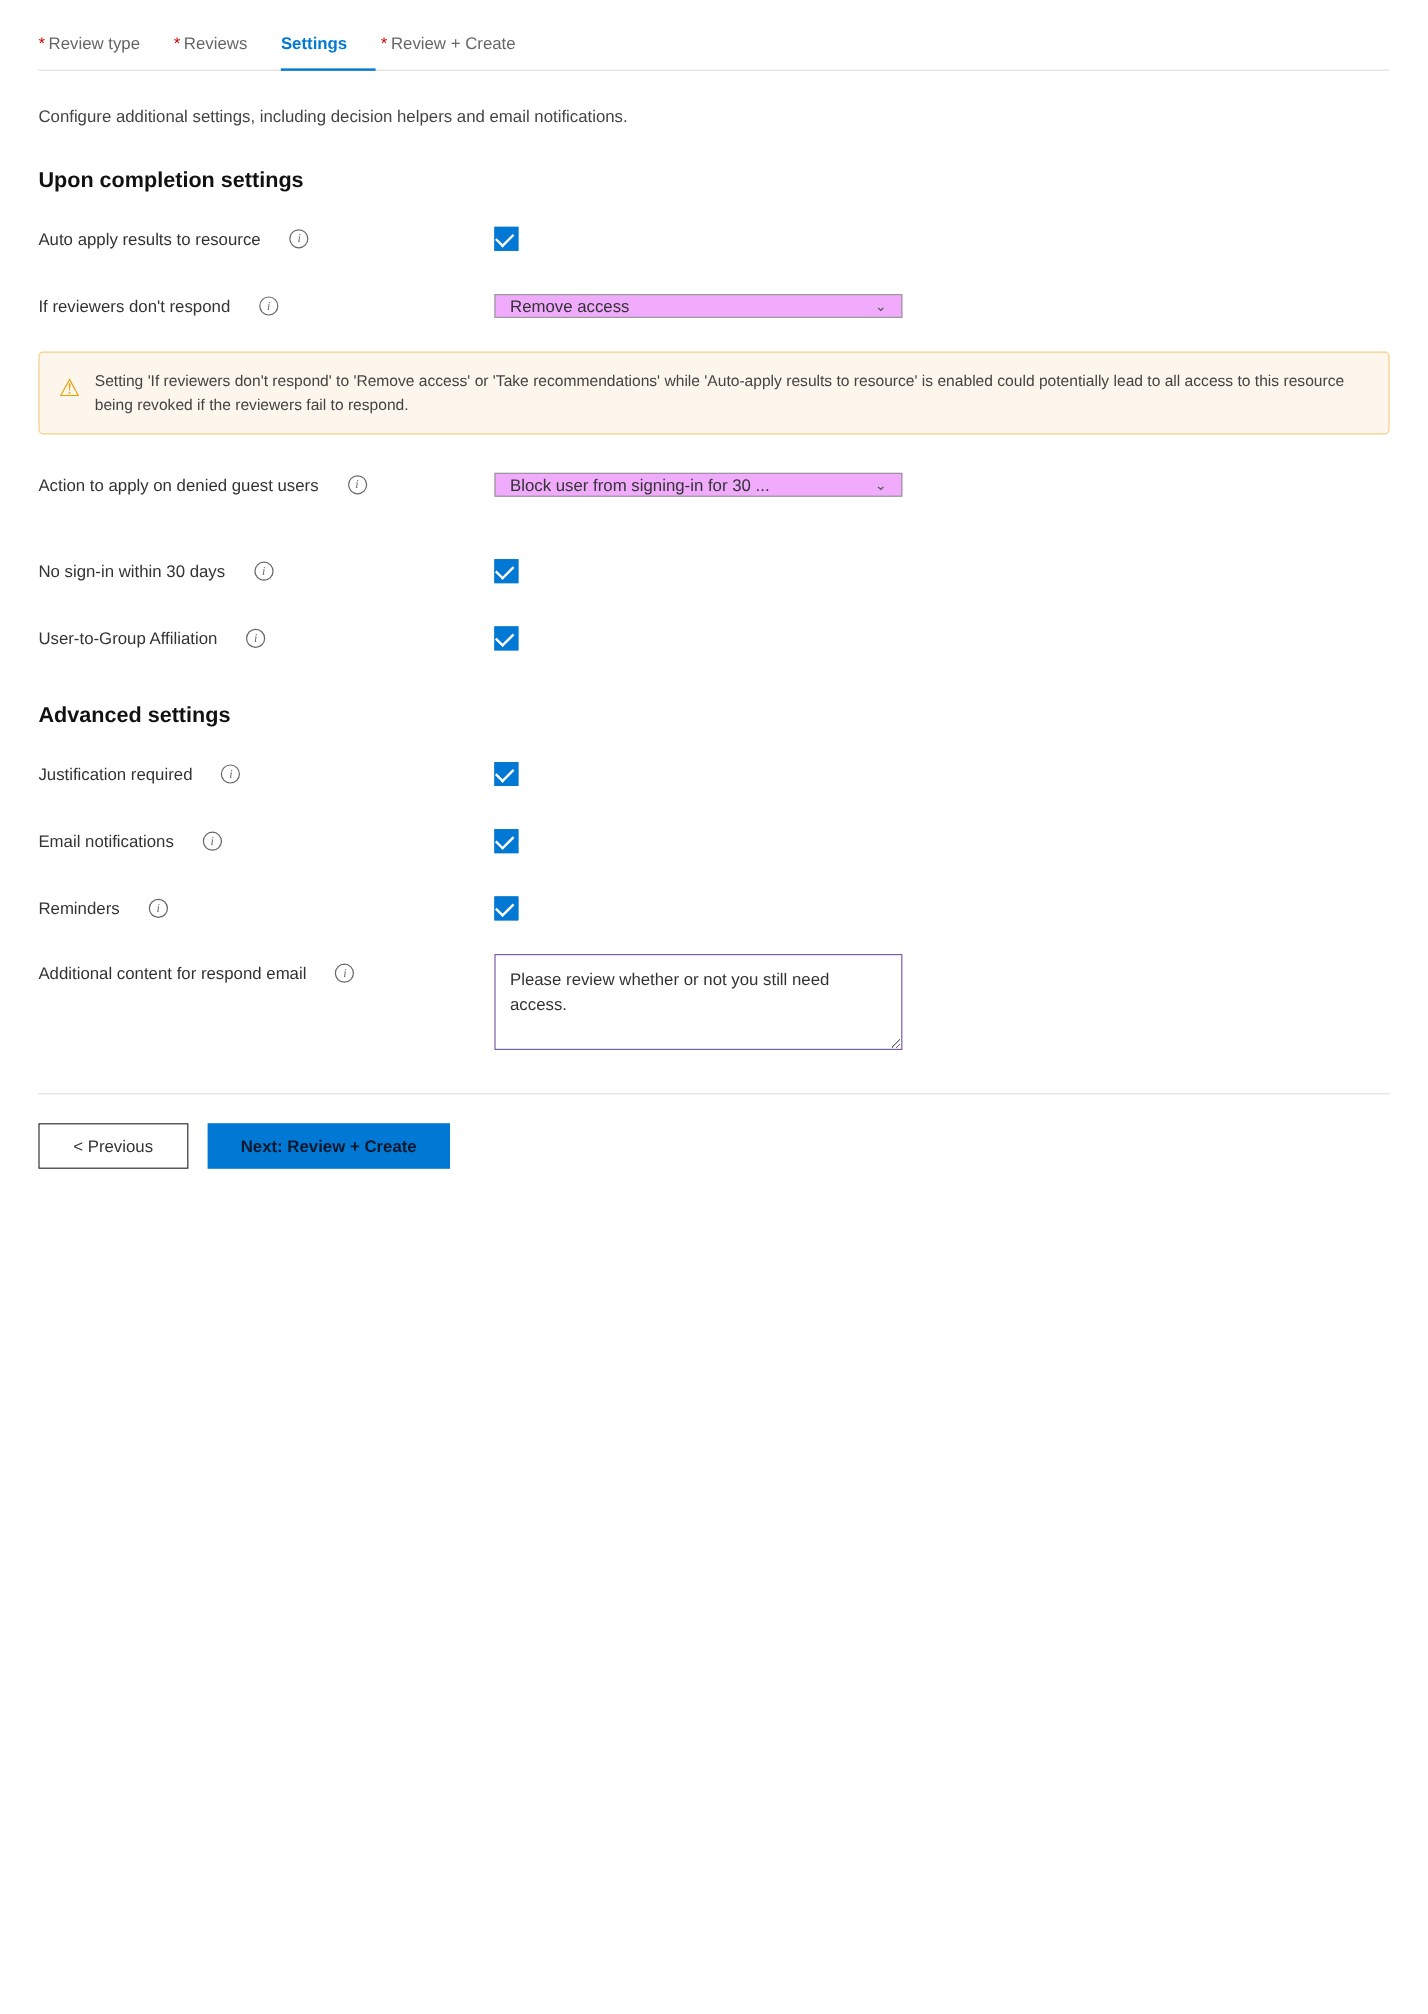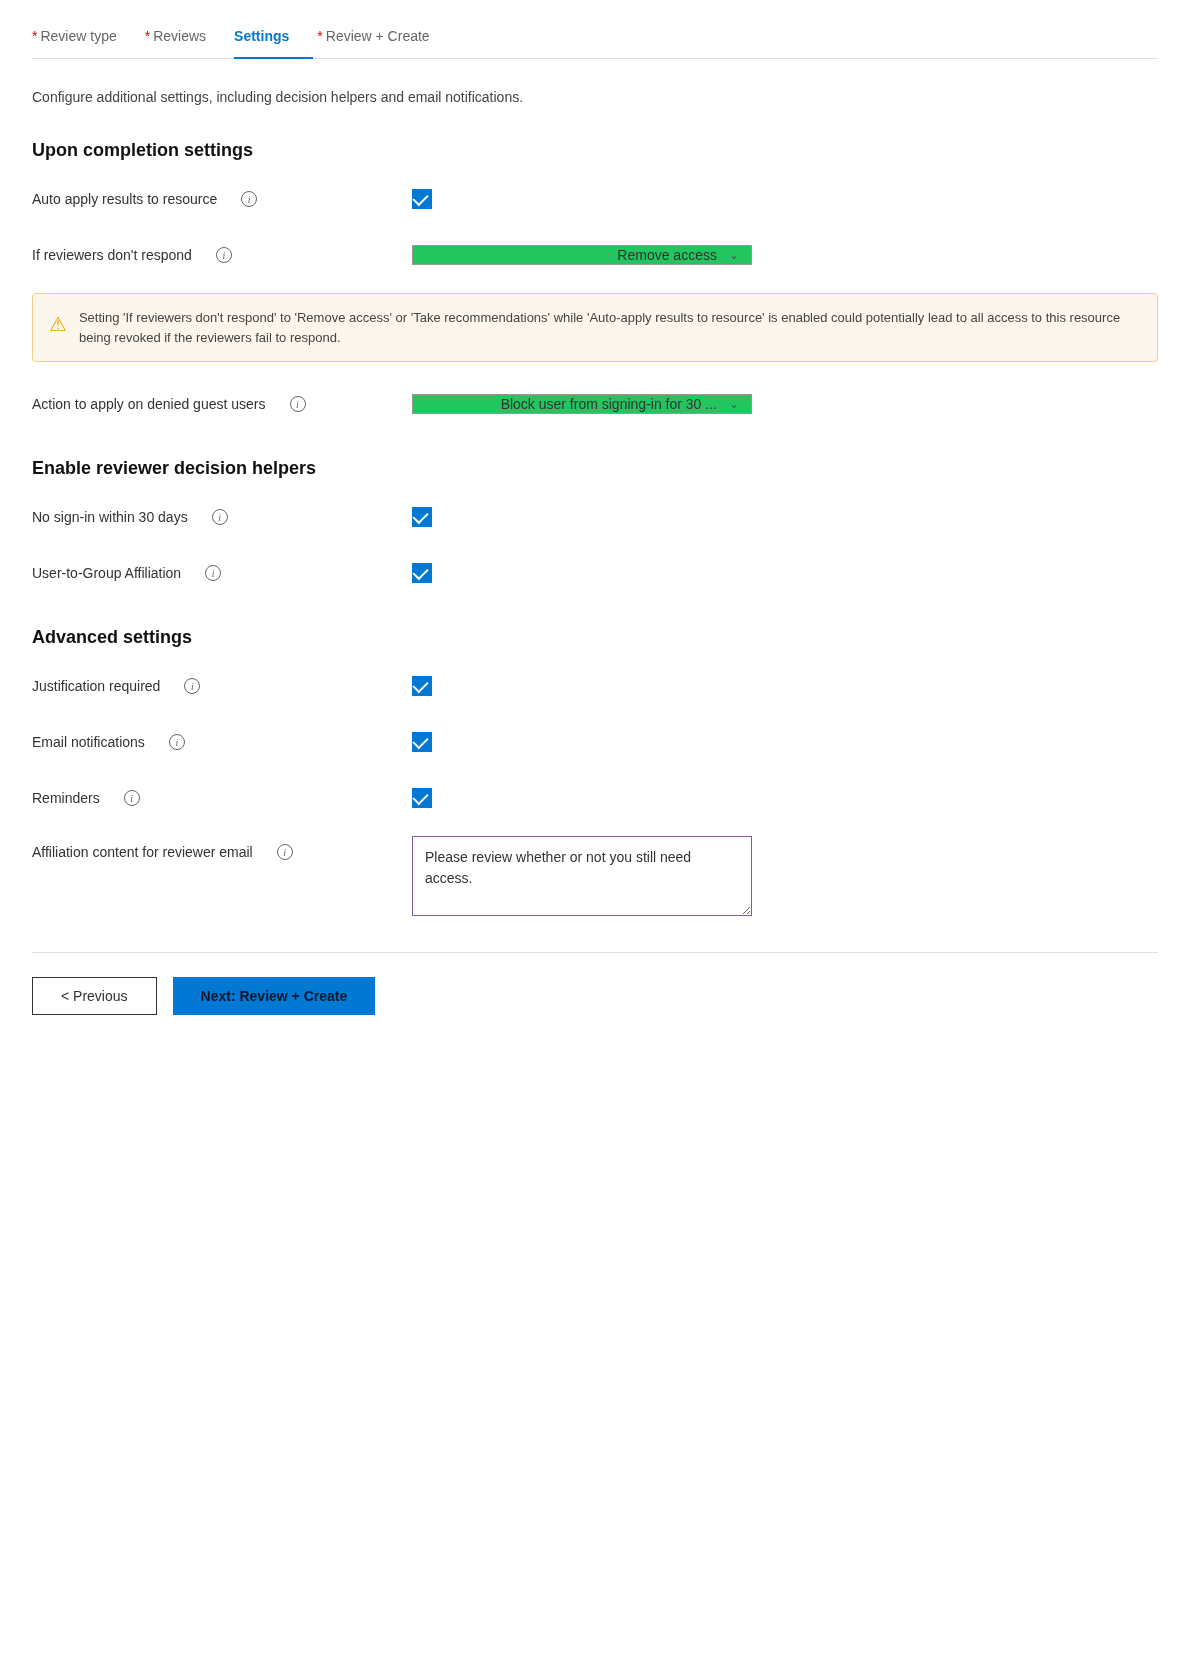--- a/index.html
+++ b/index.html
@@ -130,26 +130,26 @@
       height: 7px;
       border-left: 2px solid #fff;
       border-bottom: 2px solid #fff;
       transform: rotate(-45deg) translateY(-2px);
     }
 
     
     .dropdown-field {
       display: flex;
       align-items: center;
-      justify-content: flex-end;
+      justify-content: space-between;
       border: 1px solid #999;
       padding: 1px 12px;
       min-width: 340px;
       cursor: pointer;
-      background: #22c55e;
+      background: #f0abfc;
       font-size: 14px;
       color: #333;
     }
     .dropdown-arrow {
       font-size: 12px;
       color: #555;
       margin-left: 12px;
     }
 
     
@@ -285,21 +285,20 @@
       </div>
       <div class="dropdown-field">
         <span>Block user from signing-in for 30 ...</span>
         <span class="dropdown-arrow">⌄</span>
       </div>
     </div>
 
   </div>
 
   <div class="settings-section">
-    <h2 class="section-title">Enable reviewer decision helpers</h2>
 
     <div class="setting-row">
       <div class="setting-label">
         <span>No sign-in within 30 days</span>
         <span class="info-icon">i</span>
       </div>
       <div class="checkbox-blue"></div>
     </div>
 
     <div class="setting-row">
@@ -333,21 +332,21 @@
     <div class="setting-row">
       <div class="setting-label">
         <span>Reminders</span>
         <span class="info-icon">i</span>
       </div>
       <div class="checkbox-blue"></div>
     </div>
 
     <div class="setting-row" style="align-items: flex-start;">
       <div class="setting-label" style="padding-top: 8px;">
-        <span>Affiliation content for reviewer email</span>
+        <span>Additional content for respond email</span>
         <span class="info-icon">i</span>
       </div>
       <textarea class="reviewer-email-textarea" style="">Please review whether or not you still need access.</textarea>
     </div>
   </div>
 
   <div class="bottom-bar">
     <button class="btn-previous">&lt; Previous</button>
     <button class="btn-next">Next: Review + Create</button>
   </div>

